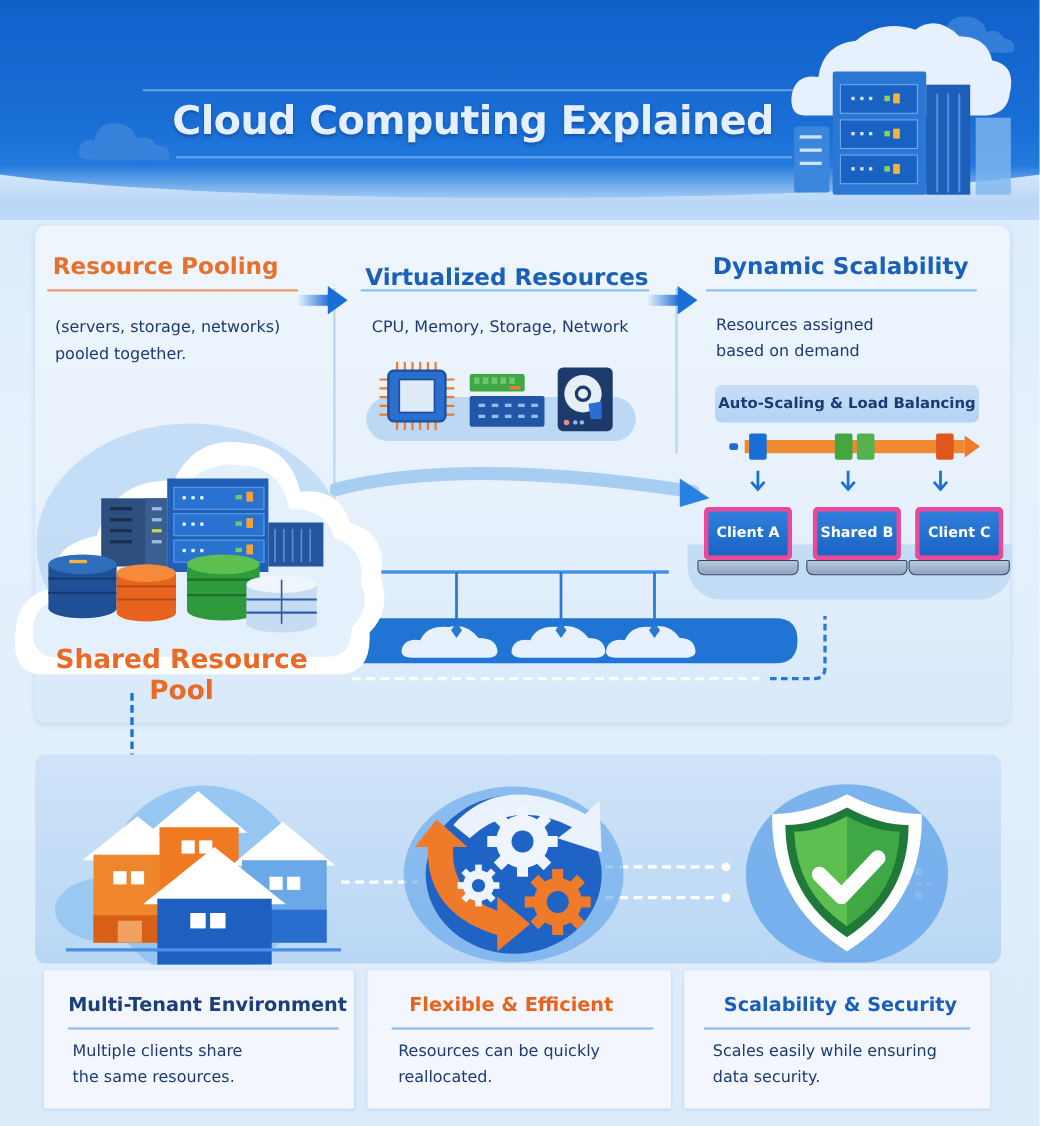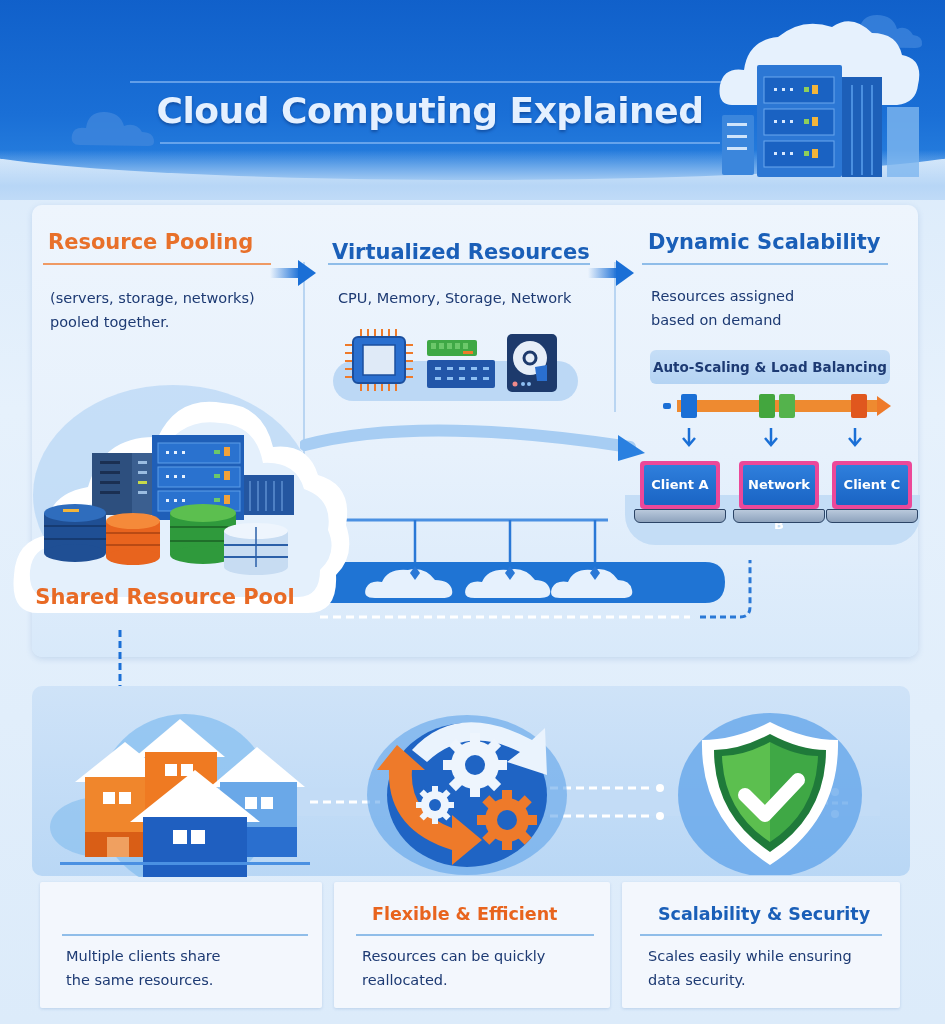--- a/index.html
+++ b/index.html
@@ -77,21 +77,21 @@
     border-radius: 2px; color: #fff; font-weight: bold; font-size: 13px;
     text-align: center; line-height: 40px;
   }
   .client-base {
     position: absolute; left: 0; top: 48px; width: 92px; height: 14px;
     background: linear-gradient(180deg,#b9c9dc,#8ea3bd); border-radius: 2px 2px 6px 6px;
     border: 1px solid #2b4466;
   }
   .pool-label {
     position: absolute; left: 30px; top: 585px; width: 270px; text-align: center;
-    font-weight: bold; font-size: 21px; color: #e86a25;
+    font-weight: bold; font-size: 24px; color: #e86a25;
   }
 
   
   .bottom-panel {
     position: absolute; left: 32px; top: 686px; width: 878px; height: 190px;
     background: linear-gradient(180deg, #cfe3f8 0%, #b9d7f5 100%);
     border-radius: 10px;
   }
   .feature-card {
     position: absolute; top: 882px; height: 126px;
@@ -306,21 +306,21 @@
 <div style="position:absolute;left:625px;top:495px;width:295px;height:50px;background:#c4ddf6;border-radius:0 0 30px 30px"></div>
 
 <div class="client" style="left:634px;top:461px">
   <div class="client-screen">
       <div class="client-screen-inner">Client A</div>
     </div>
   <div class="client-base"></div>
 </div>
 <div class="client" style="left:733px;top:461px">
   <div class="client-screen">
-      <div class="client-screen-inner">Network B</div>
+      <div class="client-screen-inner">Shared B</div>
     </div>
   <div class="client-base"></div>
 </div>
 <div class="client" style="left:826px;top:461px">
   <div class="client-screen">
       <div class="client-screen-inner">Client C</div>
     </div>
   <div class="client-base"></div>
 </div>
 
@@ -520,20 +520,21 @@
 <svg style="position:absolute;left:650px;top:700px" width="230" height="175">
   <ellipse cx="120" cy="95" rx="92" ry="82" fill="#5fa3ea" opacity="0.75"></ellipse>
   <path d="M120 22 Q155 40 188 40 Q190 120 120 165 Q50 120 52 40 Q85 40 120 22 Z" fill="#ffffff"></path>
   <path d="M120 34 Q150 50 176 50 Q176 115 120 152 Q64 115 64 50 Q90 50 120 34 Z" fill="#1f7a3a"></path>
   <path d="M120 42 Q146 56 168 56 Q166 112 120 142 Z" fill="#3fa845"></path>
   <path d="M120 42 Q94 56 72 56 Q74 112 120 142 Z" fill="#5cbf4f"></path>
   <polyline points="95,95 115,115 148,80" fill="none" stroke="#ffffff" stroke-width="14" stroke-linecap="round" stroke-linejoin="round"></polyline>
 </svg>
 
 <div class="feature-card" style="left:40px;width:282px">
+  <div class="feature-title" style="color:#1a3f7a">Multi-Tenant Environment</div>
   <div class="feature-rule" style="width:246px"></div>
   <div class="feature-desc">
     <div>Multiple clients share</div>
     <div>the same resources.</div>
   </div>
 </div>
 <div class="feature-card" style="left:334px;width:276px">
   <div class="feature-title" style="left:38px;color:#e8641e">Flexible &amp; Efficient</div>
   <div class="feature-rule" style="width:238px"></div>
   <div class="feature-desc" style="left:28px">

